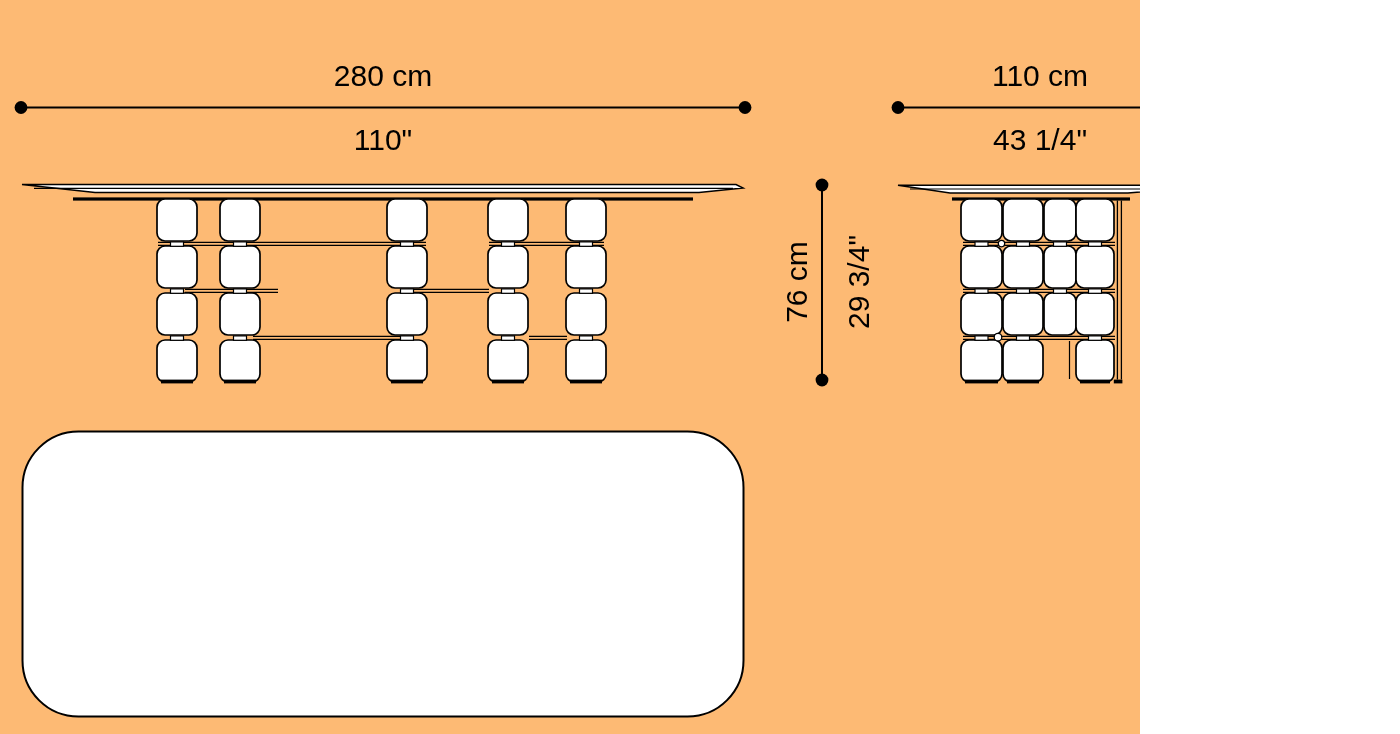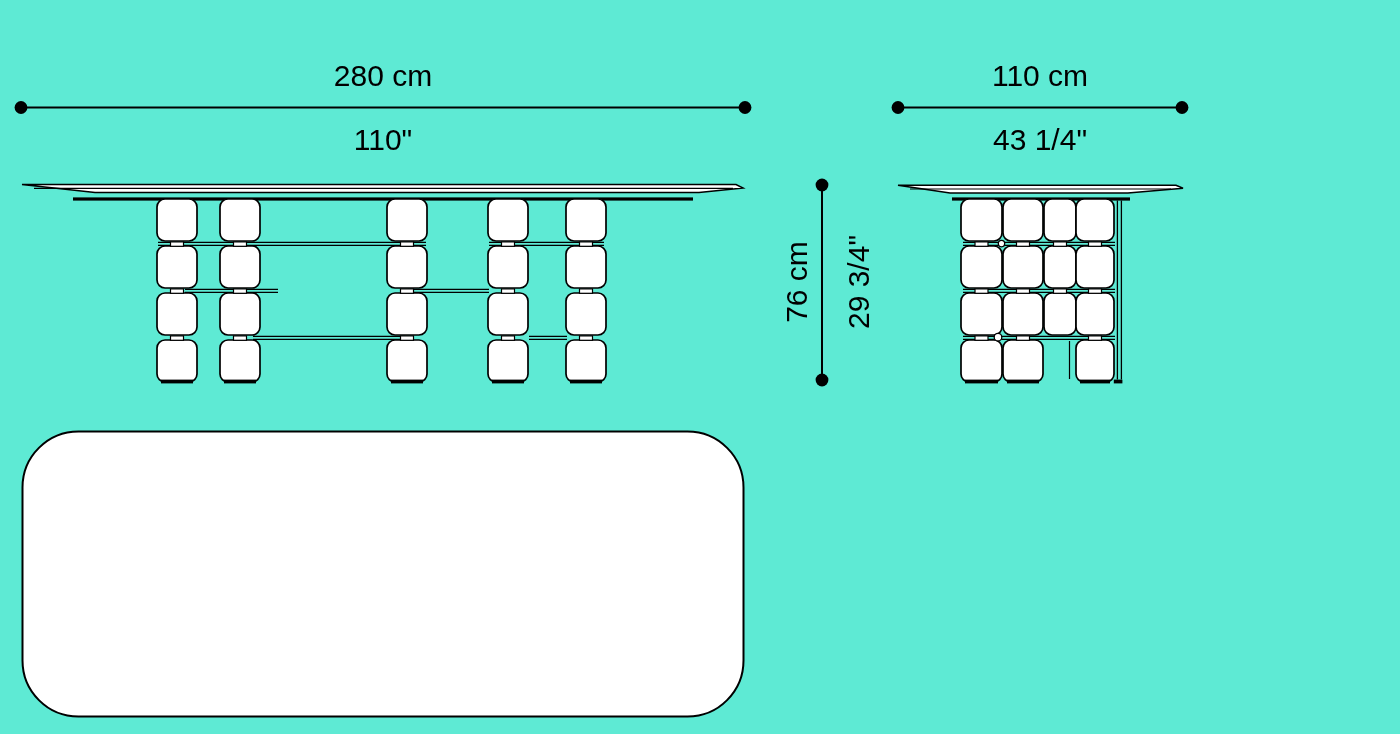--- a/index.html
+++ b/index.html
@@ -1,19 +1,19 @@
 <!DOCTYPE html>
 <html><head>
 <meta charset="utf-8">
 <style>
   html,body{margin:0;padding:0;background:#ffffff;}
   .canvas{
     position:relative;
-    width:1400px;height:734px;
-    background:#5eead4;
+    width:1140px;height:734px;
+    background:#fdba74;
     font-family:"Liberation Sans",sans-serif;
     overflow:hidden;
   }
   svg{position:absolute;left:0;top:0;width:1400px;height:734px;display:block;}
   .dim-label{
     font-family:"Liberation Sans",sans-serif;
     font-size:30px;
     fill:#000000;
   }
 </style>

